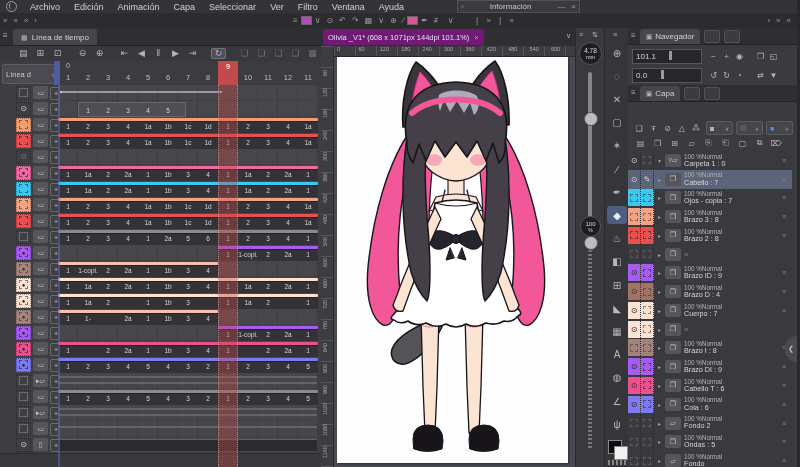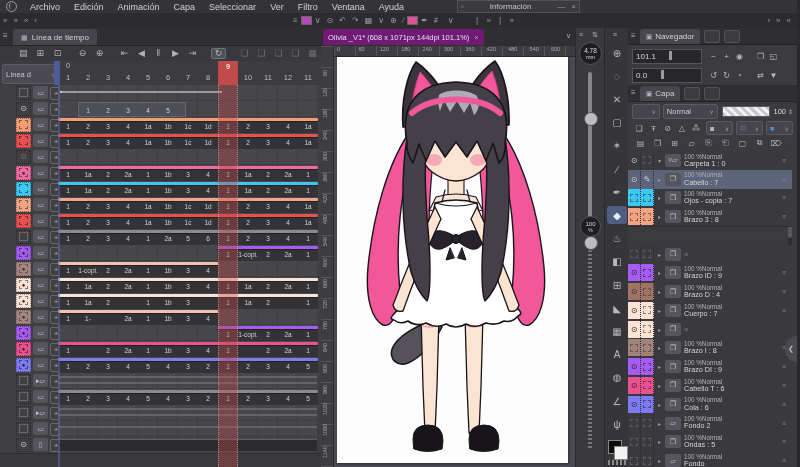--- a/index.html
+++ b/index.html
@@ -801,33 +801,20 @@
 
   <div class="phead" style="top:57px">
     <span class="ic" style="margin-left:3px;font-size:8px">≡</span>
     <span class="ptab">
       <span class="ic" style="font-size:7px;margin-right:3px">▣</span>
       <span>Capa</span>
     </span>
     <span class="ptab-ghost"></span>
     <span class="ptab-ghost"></span>
   </div>
-  <div class="abs row" style="left:4px;top:76px;width:161px;height:15px">
-    <span class="combo" style="width:22px">
-        <span></span>
-        <span class="chev">∨</span>
-      </span>
-    <span class="combo" style="width:52px;margin-left:3px">
-      <span>Normal</span>
-      <span class="chev">∨</span>
-    </span>
-    <span id="opbar" style="width:52px;margin-left:4px"></span>
-    <span style="font-size:7.5px;margin-left:3px;color:#d6d6da">100</span>
-    <span class="ic" style="font-size:6px;margin-left:2px">⇕</span>
-  </div>
   <div class="abs row" id="lockrow" style="left:4px;top:93px;width:161px;height:14px">
       <div class="navbtn" style="width: 15px; font-size: 8px;">❏</div>
       <div class="navbtn" style="width: 15px; font-size: 8px;">Ŧ</div>
       <div class="navbtn" style="width: 15px; font-size: 8px;">⊘</div>
       <div class="navbtn" style="width: 15px; font-size: 8px;">△</div>
       <div class="navbtn" style="width: 15px; font-size: 8px;">⁂</div>
       <div class="combo" style="width: 20px; margin-left: 3px; height: 12px;">
         <div style="font-size: 7px; color: rgb(194, 194, 198);">◙</div>
         <div class="chev">∨</div>
       </div>
@@ -908,20 +895,35 @@
           <div style="width: 6px; height: 6px; border: 1px dashed rgba(0, 0, 0, 0.4);"></div>
         </div>
         <div class="lexp">▸</div>
         <div class="lthumb">❐</div>
         <div class="ltext">
           <div class="linfo">100 %Normal</div>
           <div class="lname">Brazo 3 : 8</div>
         </div>
         <div class="lhandle">≡</div>
       </div>
+      <div class="lrow" style="top: 75.04px;">
+        <div class="lcell" style="background: rgb(230, 80, 80);">
+          <div style="width: 6px; height: 6px; border: 1px dashed rgba(0, 0, 0, 0.4);"></div>
+        </div>
+        <div class="lcell" style="background: rgb(230, 80, 80);">
+          <div style="width: 6px; height: 6px; border: 1px dashed rgba(0, 0, 0, 0.4);"></div>
+        </div>
+        <div class="lexp">▸</div>
+        <div class="lthumb">❐</div>
+        <div class="ltext">
+          <div class="linfo">100 %Normal</div>
+          <div class="lname">Brazo 2 : 8</div>
+        </div>
+        <div class="lhandle">≡</div>
+      </div>
       <div class="lrow" style="top: 93.8px;">
         <div class="lcell">
           <div style="width: 6px; height: 6px; border: 1px dashed rgb(90, 90, 95);"></div>
         </div>
         <div class="lcell">
           <div style="width: 6px; height: 6px; border: 1px dashed rgb(90, 90, 95);"></div>
         </div>
         <div class="lexp">▸</div>
         <div class="lthumb">❐</div>
         <div class="lhandle">≡</div>

